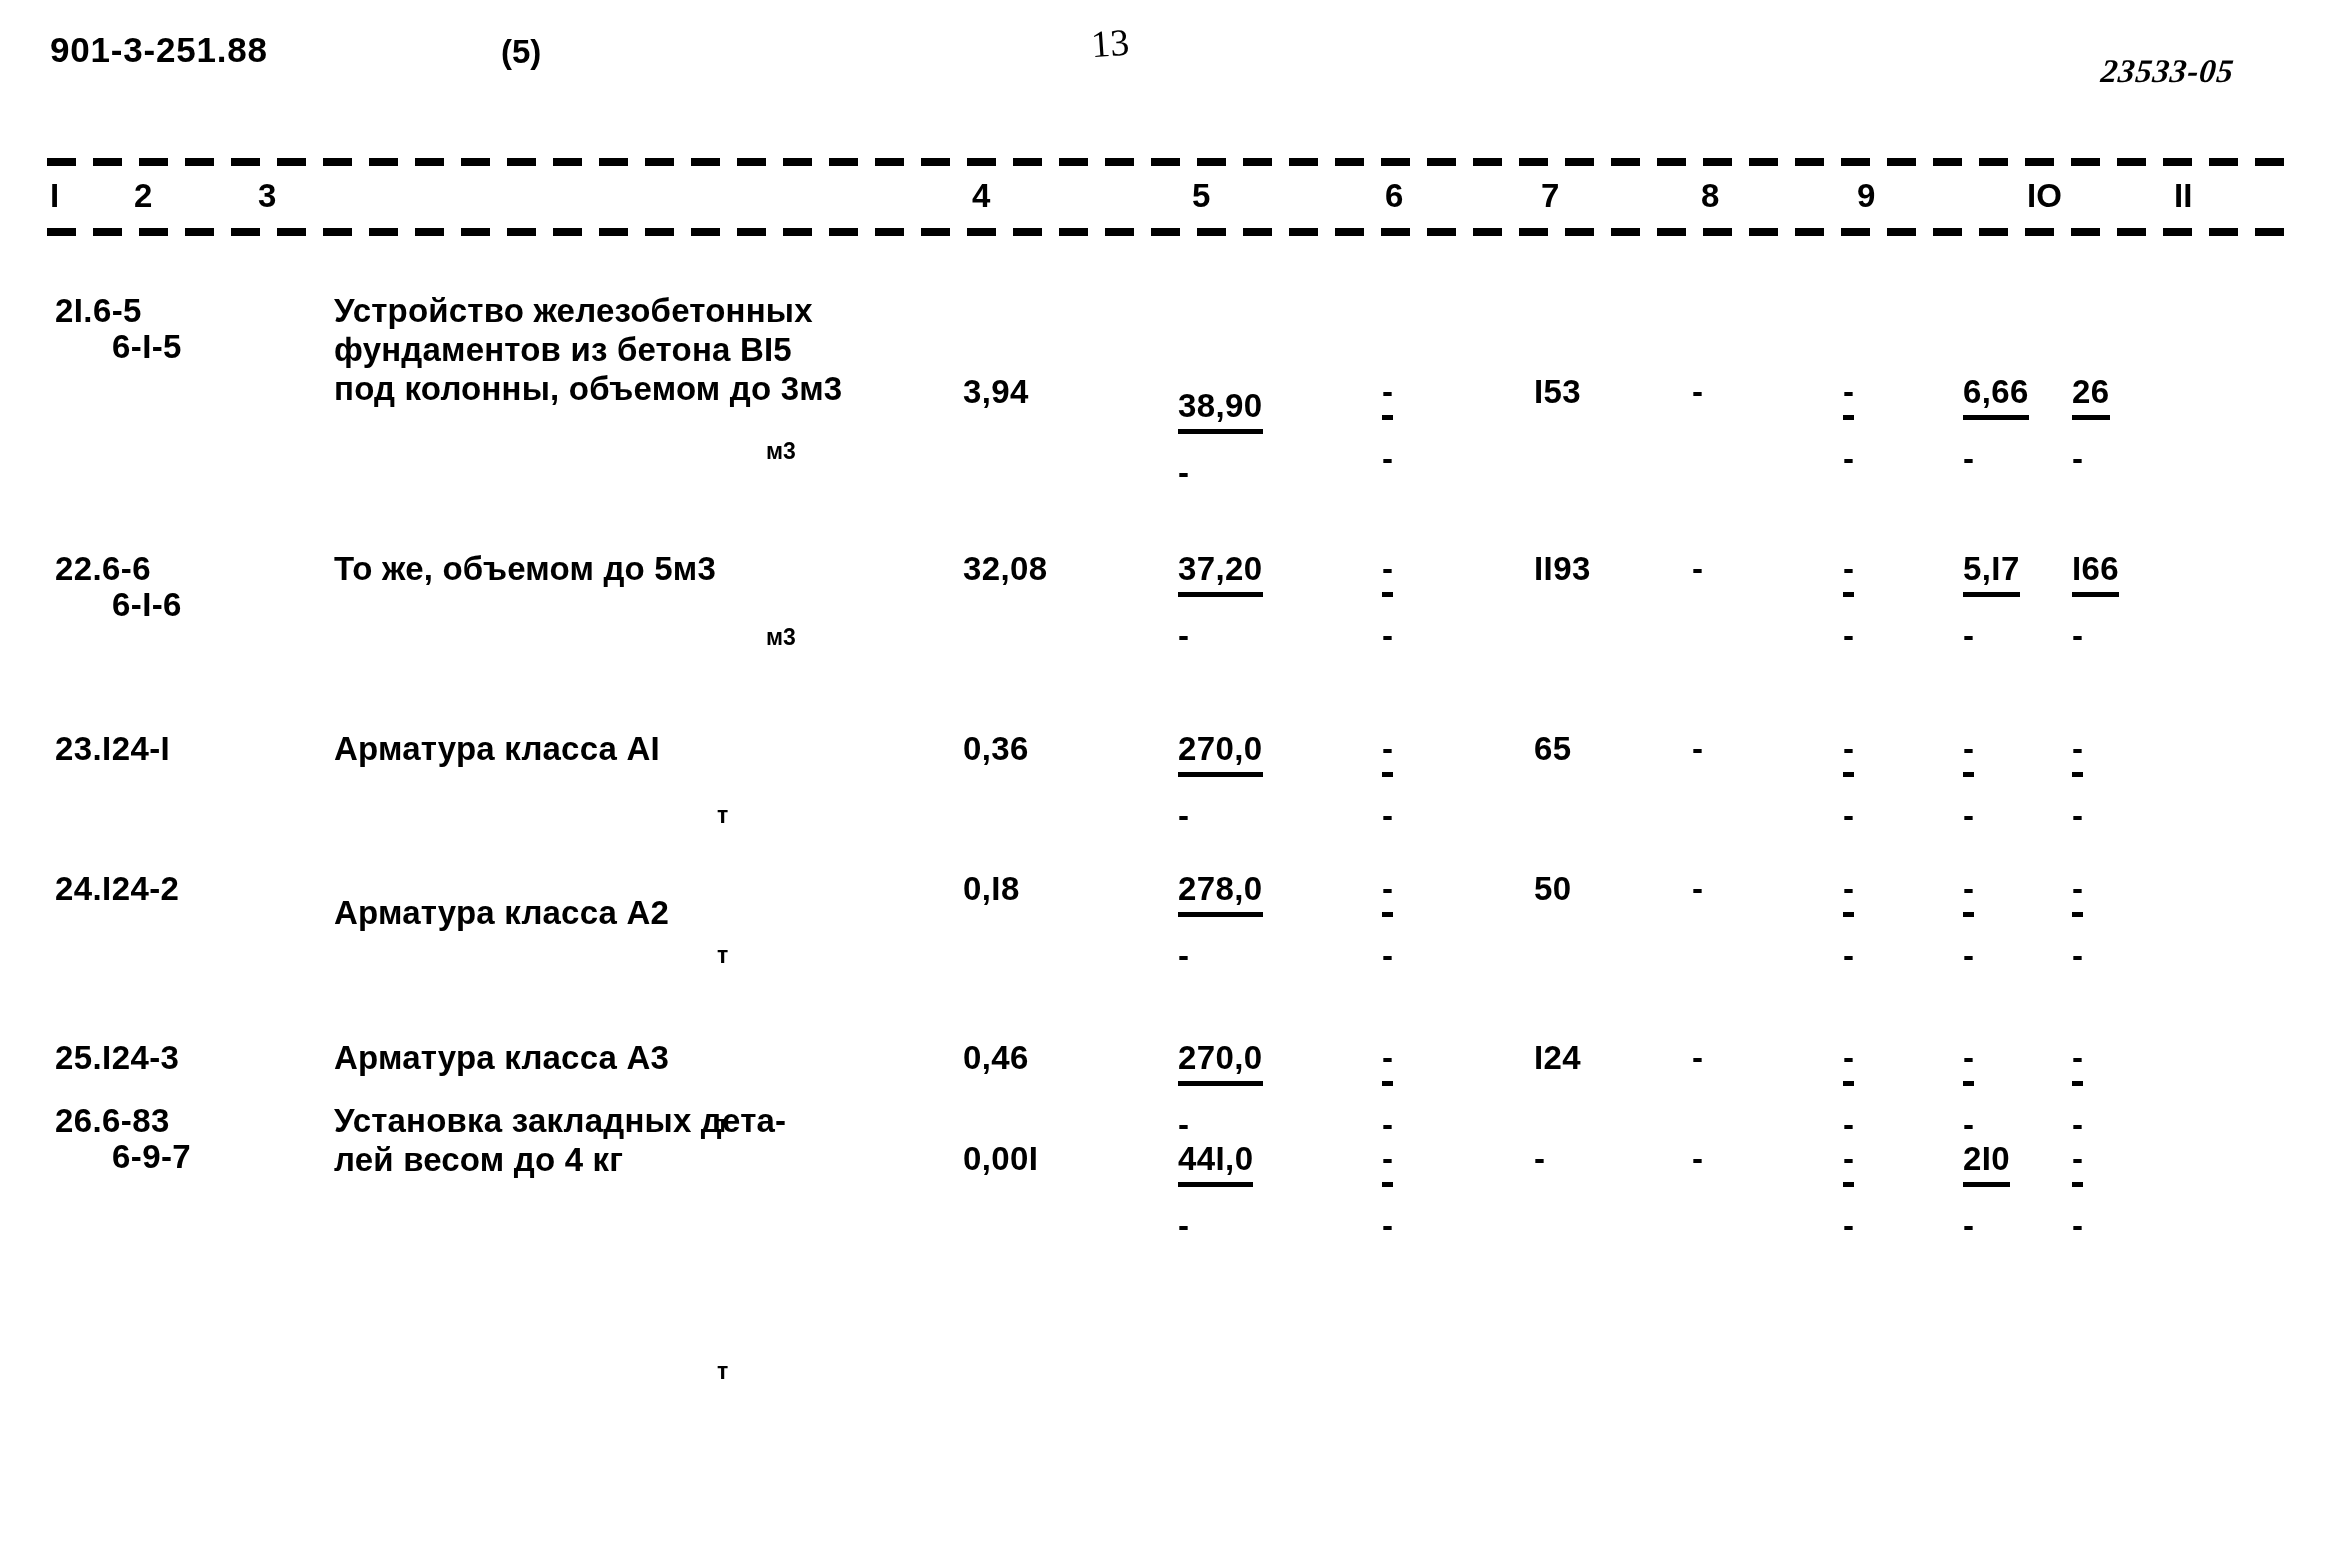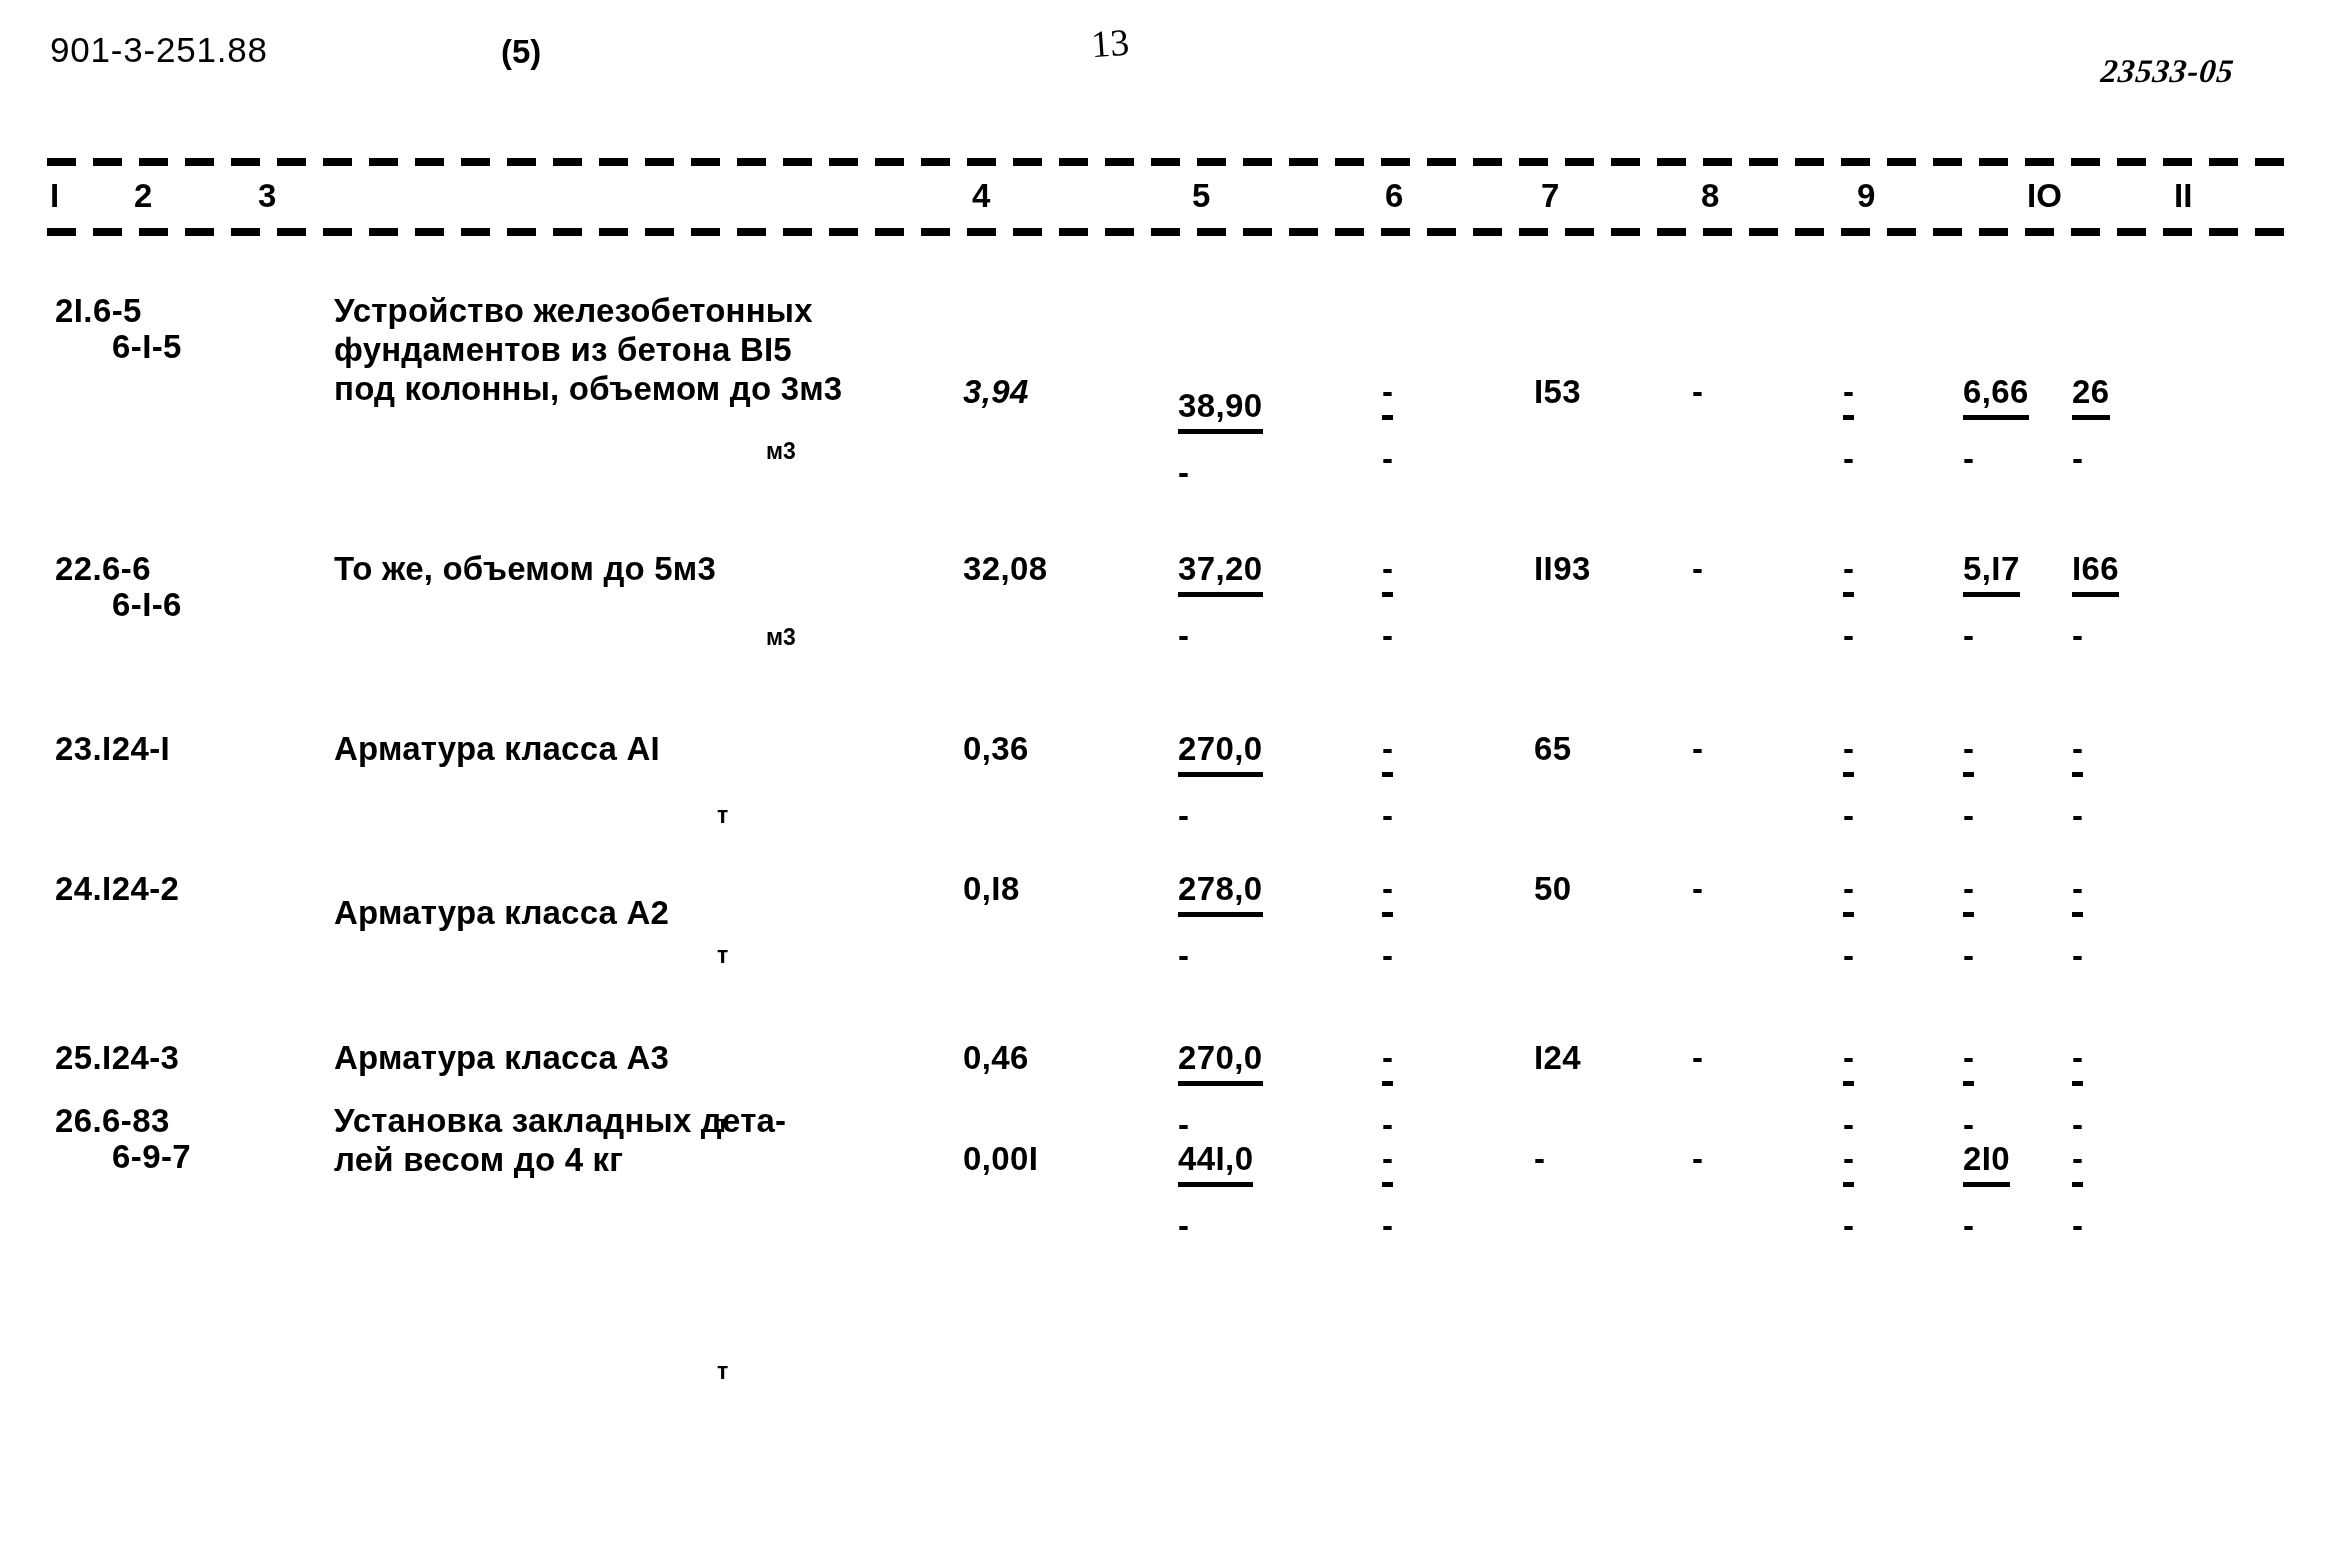--- a/index.html
+++ b/index.html
@@ -20,21 +20,21 @@
   #header-bar {
     position: absolute;
     left: 0; top: 0;
     width: 2330px;
     height: 121px;
   }
   #doc-code {
     position: absolute;
     left: 50px; top: 30px;
     font-size: 35px;
-    font-weight: 400;
+    font-weight: 700;
     letter-spacing: 0.8px;
     font-family: "Liberation Sans", sans-serif;
     white-space: nowrap;
     text-align: center;
   }
   #sheet-paren {
     position: absolute;
     left: 501px; top: 33px;
     font-size: 33px;
     font-weight: 700;
@@ -186,21 +186,21 @@
 <div class="dash-rule" id="dash-rule-mid"></div>
 
 <div id="table-body">
     <div class="data-row" style="top: 42px;">
       <div class="cell code-main">2I.6-5</div>
       <div class="cell code-sub">6-I-5</div>
       <div class="cell desc" style="top: 0px;">Устройство железобетонных
 фундаментов из бетона BI5
 под колонны, объемом до 3м3</div>
       <div class="unit" style="left: 766px; top: 146px;">м3</div>
-      <div class="num" style="left: 963px; top: 81px; font-style: italic;"><span class="v">3,94</span><span class="sub empty">-</span></div>
+      <div class="num" style="left: 963px; top: 81px;"><span class="v">3,94</span><span class="sub empty">-</span></div>
       <div class="num ul" style="left: 1178px; top: 95px;"><span class="v">38,90</span><span class="sub">-</span></div>
       <div class="num ul" style="left: 1382px; top: 81px;"><span class="v">-</span><span class="sub">-</span></div>
       <div class="num" style="left: 1534px; top: 81px;"><span class="v">I53</span><span class="sub empty">-</span></div>
       <div class="num" style="left: 1692px; top: 81px;"><span class="v">-</span><span class="sub empty">-</span></div>
       <div class="num ul" style="left: 1843px; top: 81px;"><span class="v">-</span><span class="sub">-</span></div>
       <div class="num ul" style="left: 1963px; top: 81px;"><span class="v">6,66</span><span class="sub">-</span></div>
       <div class="num ul" style="left: 2072px; top: 81px;"><span class="v">26</span><span class="sub">-</span></div>
     </div>
     <div class="data-row" style="top: 300px;">
       <div class="cell code-main">22.6-6</div>

